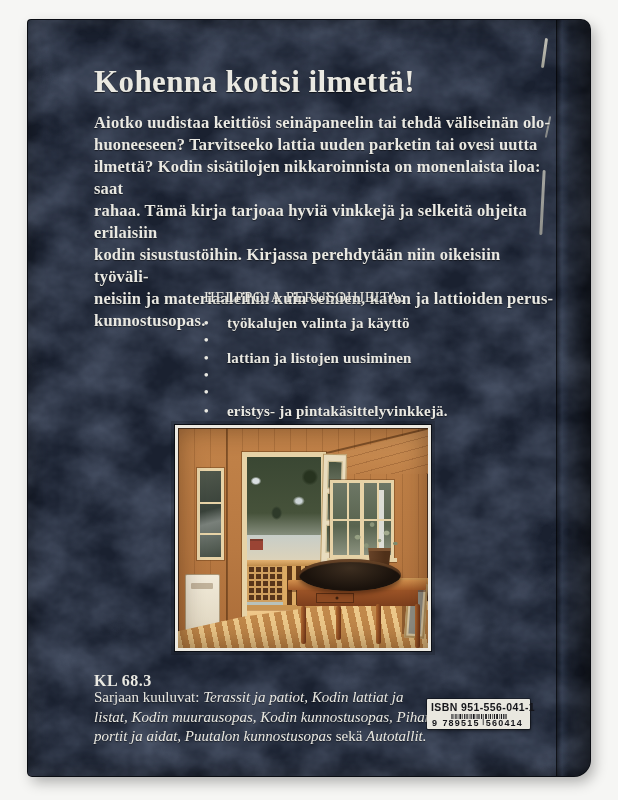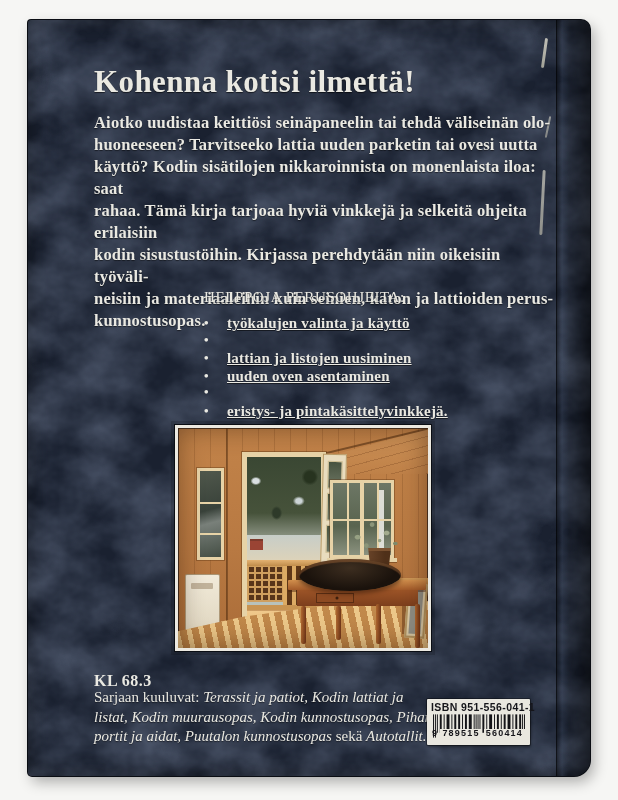--- a/index.html
+++ b/index.html
@@ -50,36 +50,36 @@
   }
   .list-block{position:absolute; left:176px; top:247px; color:var(--text-white);}
   .list-heading{
     font-size:15px; font-weight:normal; letter-spacing:.6px;
     text-shadow:0 1px 1px rgba(0,0,0,.5);
     margin-top:22px;
   }
   .bullet-list{margin-top:9px;}
   .bullet-row{display:flex; align-items:baseline; height:17.5px; font-size:15px; font-weight:bold;}
   .bullet-dot{width:10px; font-size:13px; margin-right:13px; position:relative; top:-1px;}
-  .bullet-text{white-space:nowrap; letter-spacing:.2px; text-shadow:0 1px 1px rgba(0,0,0,.5);text-decoration:underline;}
+  .bullet-text{white-space:nowrap; letter-spacing:.2px; text-shadow:0 1px 1px rgba(0,0,0,.5);}
 
   .kl-code{
     position:absolute; left:66px; top:652px;
     color:var(--text-white); font-size:16px; font-weight:bold; letter-spacing:.5px;
   }
   .series{
     position:absolute; left:66px; top:668px; width:340px;
     color:var(--text-white); font-size:15px; font-weight:normal; line-height:19.5px;
     text-shadow:0 1px 1px rgba(0,0,0,.5);
   }
   .series .it{font-style:italic;}
 
   
   .barcode{
-    position:absolute; left:399px; top:679px; width:103px; height:46px;
+    position:absolute; left:399px; top:679px; width:103px; height:30px;
     background:#e9e7df; border-radius:1px;
     box-shadow:0 0 0 1px rgba(0,0,0,.35), 1px 2px 3px rgba(0,0,0,.4);
     padding:2px 4px 1px 4px; color:#15151a;
     font-family:"Liberation Sans", sans-serif;
     display:flex; flex-direction:column;
   }
   .isbn-line{font-size:10.5px; font-weight:bold; letter-spacing:.4px; text-align:center; white-space:nowrap;}
   .bars{display:block; margin:1px auto 0 auto;}
   .ean-digits{
     display:flex; justify-content:space-between; font-size:9px; letter-spacing:1.2px;
@@ -257,21 +257,21 @@
   <div class="spine"></div>
   <div class="scratch s1"></div>
   <div class="scratch s2"></div>
   <div class="scratch s3"></div>
 
   <h1 class="cover-title">Kohenna kotisi ilmettä!</h1>
 
   <div class="intro">
     <div>Aiotko uudistaa keittiösi seinäpaneelin tai tehdä väliseinän olo-</div>
     <div>huoneeseen? Tarvitseeko lattia uuden parketin tai ovesi uutta</div>
-    <div>käyttö? Kodin sisätilojen nikkaroinnista on monenlaista iloa: saat</div>
+    <div>ilmettä? Kodin sisätilojen nikkaroinnista on monenlaista iloa: saat</div>
     <div>rahaa. Tämä kirja tarjoaa hyviä vinkkejä ja selkeitä ohjeita erilaisiin</div>
     <div>kodin sisustustöihin. Kirjassa perehdytään niin oikeisiin työväli-</div>
     <div>neisiin ja materiaaleihin kuin seinien, katon ja lattioiden perus-</div>
     <div>kunnostusopas.</div>
   </div>
 
   <div class="list-block">
     <div class="list-heading">HELPPOJA PERUSOHJEITA:</div>
     <div class="bullet-list">
       <div class="bullet-row">
@@ -280,21 +280,20 @@
       </div>
       <div class="bullet-row">
         <span class="bullet-dot">•</span>
       </div>
       <div class="bullet-row">
         <span class="bullet-dot">•</span>
         <span class="bullet-text">lattian ja listojen uusiminen</span>
       </div>
       <div class="bullet-row">
         <span class="bullet-dot">•</span>
-        <span class="bullet-text">uuden oven asentaminen</span>
       </div>
       <div class="bullet-row">
         <span class="bullet-dot">•</span>
       </div>
       <div class="bullet-row">
         <span class="bullet-dot">•</span>
         <span class="bullet-text">eristys- ja pintakäsittelyvinkkejä.</span>
       </div>
     </div>
   </div>

